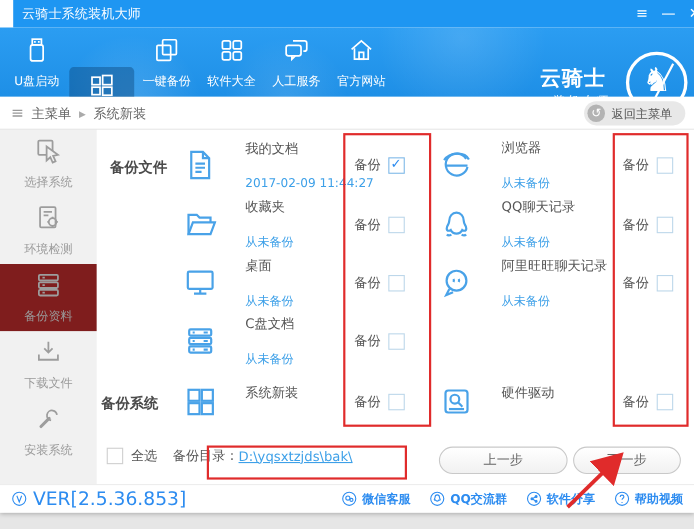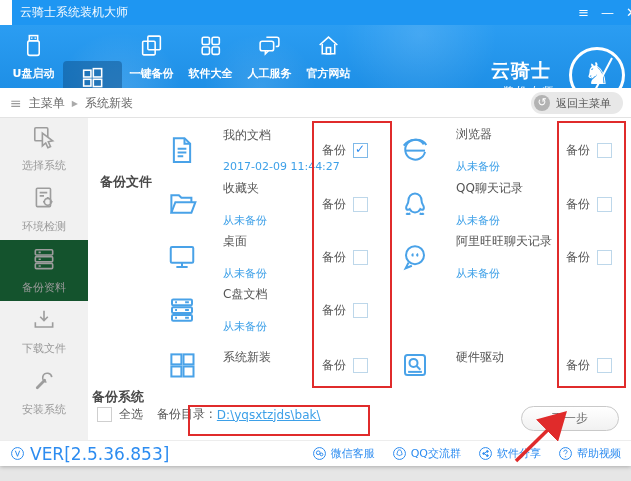--- a/index.html
+++ b/index.html
@@ -12,45 +12,45 @@
   .winctl span{font-size:13px;line-height:25px;cursor:default;}
   
   .nav{position:absolute;left:0;top:25px;width:631px;height:63px;
        background:radial-gradient(circle 90px at 120px 70px,rgba(255,255,255,.16),rgba(255,255,255,0) 70%),
                   radial-gradient(circle 110px at 420px 10px,rgba(255,255,255,.13),rgba(255,255,255,0) 70%),
                   radial-gradient(circle 80px at 260px 65px,rgba(255,255,255,.12),rgba(255,255,255,0) 70%),
                   linear-gradient(#2b9df2,#1e8fe6);}
   .navitems{position:absolute;left:4px;top:0;height:63px;display:flex;}
   .navitem{width:59px;height:55px;margin-top:4px;display:flex;flex-direction:column;align-items:center;justify-content:center;gap:4px;border-radius:4px;color:#fff;}
   .navitem.sel{background:rgba(10,66,118,.42);margin-top:36px;}
-  .navitem .lbl{font-size:11px;white-space:nowrap;font-weight:bold;}
+  .navitem .lbl{font-size:11px;white-space:nowrap;}
   .navitem svg{width:25px;height:25px;stroke:#fff;fill:none;stroke-width:1.5;}
   .logo{position:absolute;right:2px;top:25px;height:63px;width:135px;color:#fff;}
   .logo .t1{position:absolute;right:78px;top:8px;font-size:19px;font-weight:bold;letter-spacing:1px;white-space:nowrap;}
   .logo .t2{position:absolute;right:76px;top:34px;font-size:11px;font-style:italic;letter-spacing:2px;white-space:nowrap;}
   .emblem{position:absolute;right:4px;top:-3px;width:56px;height:56px;border:3px solid #fff;border-radius:50%;box-sizing:border-box;display:flex;align-items:center;justify-content:center;}
   .emblem .kn{color:#fff;font-size:30px;line-height:1;transform:translateY(-1px);}
   .emblem .lance{position:absolute;left:6px;top:4px;width:44px;height:48px;}
   
   .crumbbar{position:absolute;left:0;top:88px;width:631px;height:30px;background:#fff;border-bottom:1px solid #e3e3e3;box-sizing:border-box;}
   .crumbs{position:absolute;left:10px;top:0;height:30px;display:flex;align-items:center;gap:7px;font-size:12px;color:#666;}
   .crumbs .mico{color:#9a9a9a;font-size:14px;}
   .crumbs .sep{color:#aaa;font-size:8px;}
   .backbtn{position:absolute;right:8px;top:4px;height:22px;border-radius:11px;background:#e8e8e8;display:flex;align-items:center;gap:6px;padding:0 12px 0 3px;}
   .backbtn .bico{width:16px;height:16px;border-radius:50%;background:#b3b3b3;color:#fff;font-size:11px;line-height:16px;text-align:center;}
   .backbtn .blbl{font-size:11px;color:#555;}
   
   .sidebar{position:absolute;left:0;top:118px;width:88px;height:322px;background:#f1f1f1;display:flex;flex-direction:column;}
   .sideitem{height:61px;display:flex;flex-direction:column;align-items:center;justify-content:center;gap:4px;color:#9a9a9a;}
-  .sideitem.sel{background:#14532d;}
+  .sideitem.sel{background:#7f1d1d;}
   .sideitem svg{width:26px;height:26px;stroke:#9d9d9d;fill:none;stroke-width:1.5;}
   .sideitem .slbl{font-size:11px;}
   
   .content{position:absolute;left:88px;top:118px;width:543px;height:322px;background:#fff;}
-  .grouplbl{position:absolute;font-size:13px;color:#4a4a4a;font-weight:600;margin-top:30px;}
+  .grouplbl{position:absolute;font-size:13px;color:#4a4a4a;font-weight:600;}
   .item{position:absolute;display:flex;align-items:center;height:52px;}
   .item .ic{width:30px;height:30px;margin-right:26px;flex:none;}
   .item .ic svg{width:30px;height:30px;stroke:#49a2e8;fill:none;stroke-width:1.6;}
   .item .txt{display:flex;flex-direction:column;gap:16px;}
   .item .ttl{font-size:12px;color:#555;white-space:nowrap;}
   .item .sub{font-size:11px;color:#3da0e8;white-space:nowrap;}
   .chk{position:absolute;display:flex;align-items:center;gap:7px;height:52px;}
   .chk .clbl{font-size:12px;color:#555;}
   .cb{width:13px;height:13px;border:1px solid #bdd7ea;background:#fff;box-sizing:content-box;position:relative;}
   .cb.on{border-color:#7fb9e8;}
@@ -60,21 +60,21 @@
   .selall{position:absolute;left:9px;top:288px;display:flex;align-items:center;gap:7px;}
   .cb.gray{border-color:#cfcfcf;}
   .selall .clbl{font-size:12px;color:#555;}
   .bdir{position:absolute;left:69px;top:288px;display:flex;align-items:center;gap:4px;}
   .bdir .dlbl{font-size:12px;color:#555;}
   .bdir a{font-size:12px;color:#3da0e8;text-decoration:underline;}
   .pillbtn{position:absolute;top:288px;height:25px;border:1px solid #c9c9c9;border-radius:13px;background:linear-gradient(#fff,#f1f1f1);color:#666;font-size:12px;display:flex;align-items:center;justify-content:center;box-sizing:border-box;}
   
   .statusbar{position:absolute;left:0;top:440px;width:631px;height:26px;background:#fff;border-top:1px solid #ededed;box-sizing:border-box;}
   .ver{position:absolute;left:10px;top:0;height:25px;display:flex;align-items:center;gap:5px;color:#2d8cf0;font-size:17px;}
-  .slinks{position:absolute;right:10px;top:0;height:25px;display:flex;align-items:center;gap:17px;}
+  .slinks{position:absolute;right:10px;top:0;height:25px;display:flex;align-items:center;gap:17px;font-weight:bold;}
   .slink{display:flex;align-items:center;gap:4px;color:#2d8cf0;font-size:11px;white-space:nowrap;}
   .slink svg,.ver svg{width:15px;height:15px;stroke:#2d8cf0;fill:none;stroke-width:1.6;}
   .arrowov{position:absolute;left:0;top:0;width:631px;height:481px;pointer-events:none;}
 </style>
 </head>
 <body>
 
 <div class="stage">
 <div class="window">
 
@@ -351,20 +351,21 @@
     </div>
 
     <div class="selall">
       <span class="cb gray"></span>
       <span class="clbl">全选</span>
     </div>
     <div class="bdir">
       <span class="dlbl">备份目录 :</span>
       <a href="#">D:\yqsxtzjds\bak\</a>
     </div>
+    <div class="pillbtn" style="left:311px;width:117px">上一步</div>
     <div class="pillbtn" style="left:433px;width:98px">下一步</div>
 
     <div class="redbox" style="left:224px;top:3px;width:76px;height:263px"></div>
     <div class="redbox" style="left:469px;top:3px;width:65px;height:263px"></div>
     <div class="redbox" style="left:100px;top:287px;width:178px;height:27px"></div>
   </div>
 
   <div class="statusbar">
     <div class="ver">
       <svg viewBox="0 0 24 24">

